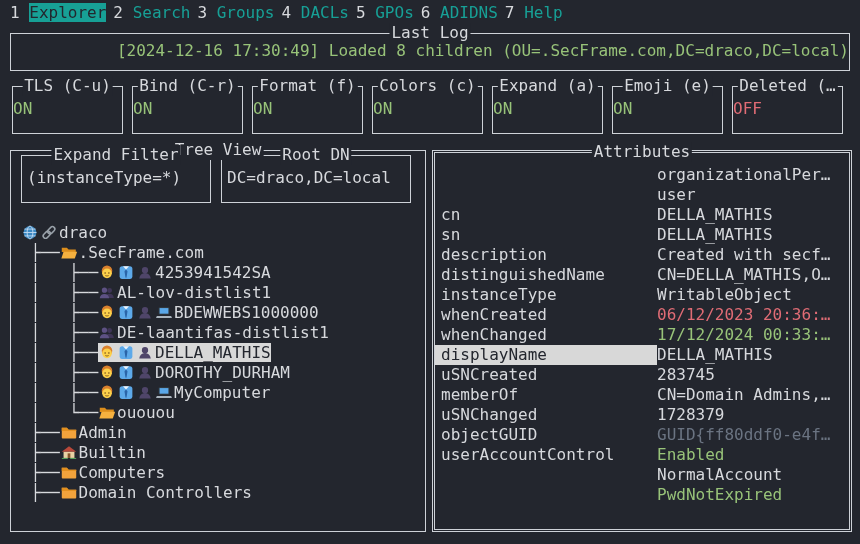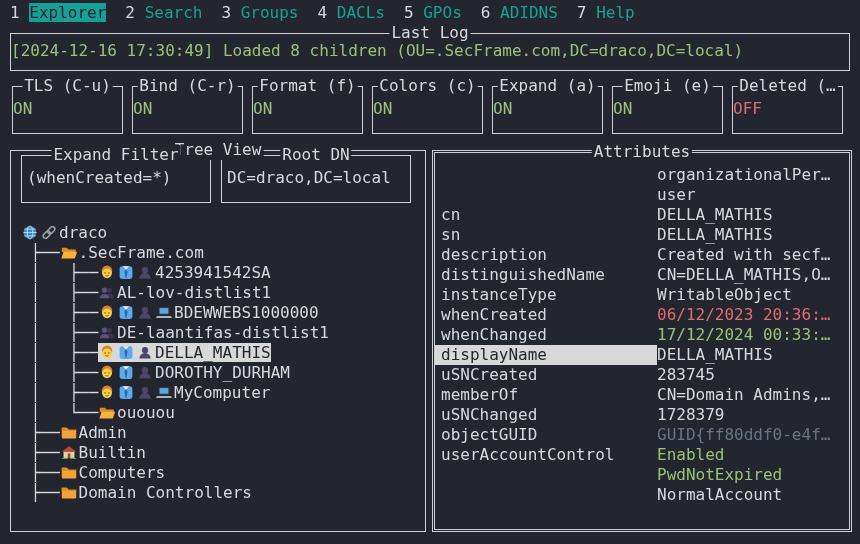--- a/index.html
+++ b/index.html
@@ -8,34 +8,34 @@
   }
   *{box-sizing:border-box;margin:0;padding:0}
   html,body{background:var(--bg)}
   .screen{
     position:relative;width:860px;height:544px;background:var(--bg);
     font-family:"DejaVu Sans Mono","Liberation Mono",monospace;
     font-size:16px;line-height:20px;color:var(--fg);overflow:hidden;
   }
   
   .menubar{position:absolute;left:10px;top:3px;height:20px;white-space:pre}
-  .menu-item{display:inline-block;margin-right:19px;cursor:default}
+  .menu-item{display:inline-block;margin-right:7px;cursor:default}
   .mnum{color:var(--fg)}
   .mlabel{color:var(--teal)}
   .mlabel.active{background:var(--teal);color:var(--bg)}
   
   .box{position:absolute;border:1px solid var(--border)}
   .box.double{border:3px double var(--border)}
   .boxtitle{
     position:absolute;top:-11px;left:50%;transform:translateX(-50%);
     background:var(--bg);padding:0 2px;color:var(--fg);white-space:nowrap;z-index:2;
   }
   
   .lastlog{left:10px;top:33px;width:840px;height:38px}
-  .logmsg{position:absolute;left:0;right:0;top:7px;text-align:left;color:var(--green);white-space:pre}
+  .logmsg{position:absolute;left:0;right:0;top:7px;text-align:right;color:var(--green);white-space:pre}
   
   .toggle-box{position:absolute;top:86px;width:111px;height:48px;border:1px solid var(--border)}
   .toggle-state{position:absolute;left:0;right:0;top:12px;}
   .toggle-state.on{color:var(--green)}
   .toggle-state.off{color:var(--red)}
   
   .treepanel{left:10px;top:150px;width:416px;height:382px}
   .attrpanel{left:432px;top:150px;width:420px;height:382px}
   .subbox{position:absolute;top:4px;width:190px;height:48px;border:1px solid var(--border)}
   .subbox .val{position:absolute;left:5px;top:12px;white-space:pre}
@@ -100,21 +100,21 @@
       <div class="toggle-box" style="left: 732px;">
         <span class="boxtitle">Deleted (…</span>
         <div class="toggle-state off">OFF</div>
       </div>
     </div>
 
   <div class="box treepanel">
     <span class="boxtitle">Tree View</span>
     <div class="box subbox filterbox">
       <span class="boxtitle">Expand Filter</span>
-      <div class="val">(whenCreated=*)</div>
+      <div class="val">(instanceType=*)</div>
     </div>
     <div class="box subbox rootbox">
       <span class="boxtitle">Root DN</span>
       <div class="val">DC=draco,DC=local</div>
     </div>
     <div class="tree" id="tree">
         <div class="tree-row"><span class="tprefix"></span><span class=""><span class="icon"><svg viewBox="0 0 20 20">
                 <circle cx="10" cy="10" r="7.6" fill="#3b88c3"></circle>
                 <ellipse cx="10" cy="10" rx="3.4" ry="7.6" fill="none" stroke="#bdd7f0" stroke-width="1.1"></ellipse>
                 <path d="M2.4 10h15.2M3.4 6h13.2M3.4 14h13.2" stroke="#bdd7f0" stroke-width="1.1" fill="none"></path>
@@ -246,18 +246,18 @@
         <div class="attr-row"><span class="aname">distinguishedName</span><span class="avalue">CN=DELLA_MATHIS,O…</span></div>
         <div class="attr-row"><span class="aname">instanceType</span><span class="avalue">WritableObject</span></div>
         <div class="attr-row"><span class="aname">whenCreated</span><span class="avalue red">06/12/2023 20:36:…</span></div>
         <div class="attr-row"><span class="aname">whenChanged</span><span class="avalue green">17/12/2024 00:33:…</span></div>
         <div class="attr-row"><span class="aname sel">displayName</span><span class="avalue">DELLA_MATHIS</span></div>
         <div class="attr-row"><span class="aname">uSNCreated</span><span class="avalue">283745</span></div>
         <div class="attr-row"><span class="aname">memberOf</span><span class="avalue">CN=Domain Admins,…</span></div>
         <div class="attr-row"><span class="aname">uSNChanged</span><span class="avalue">1728379</span></div>
         <div class="attr-row"><span class="aname">objectGUID</span><span class="avalue dim">GUID{ff80ddf0-e4f…</span></div>
         <div class="attr-row"><span class="aname">userAccountControl</span><span class="avalue green">Enabled</span></div>
+        <div class="attr-row"><span class="aname"></span><span class="avalue">NormalAccount</span></div>
         <div class="attr-row"><span class="aname"></span><span class="avalue green">PwdNotExpired</span></div>
-        <div class="attr-row"><span class="aname"></span><span class="avalue">NormalAccount</span></div>
       </div>
   </div>
 
 </div>
 
 </body></html>

